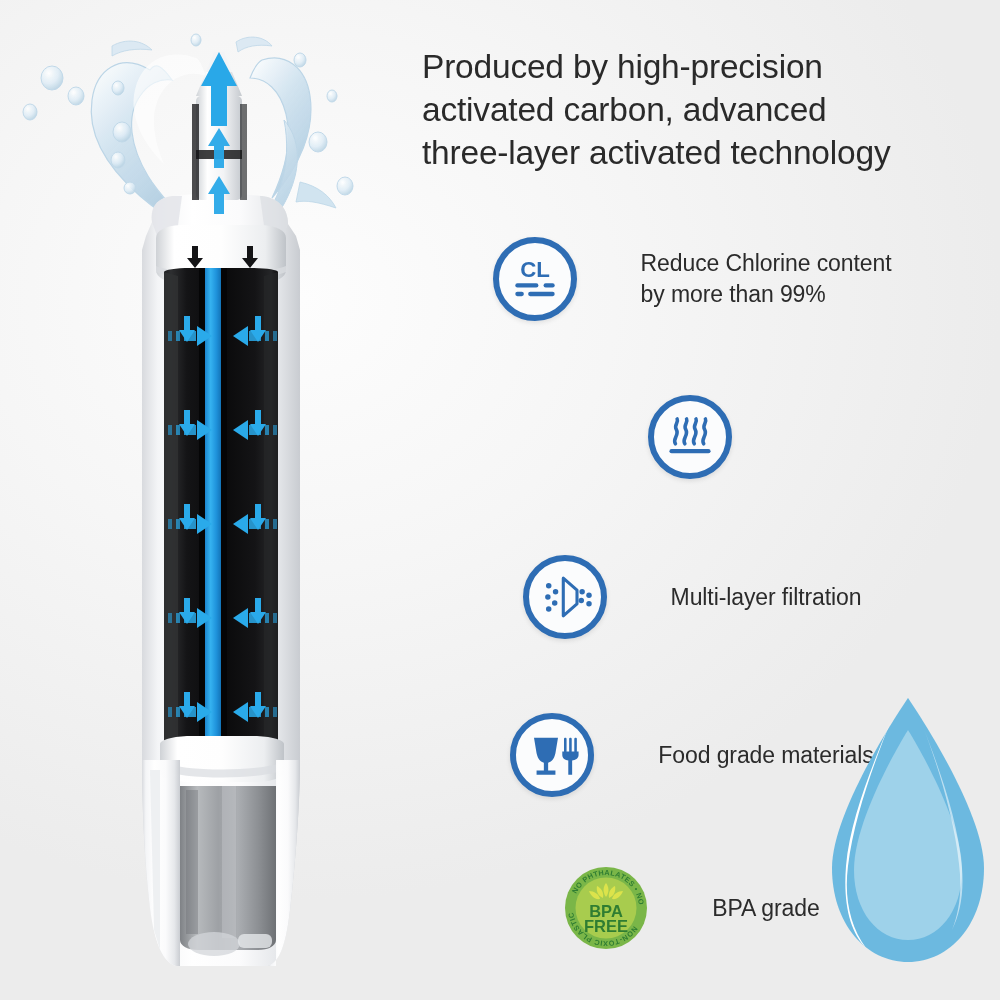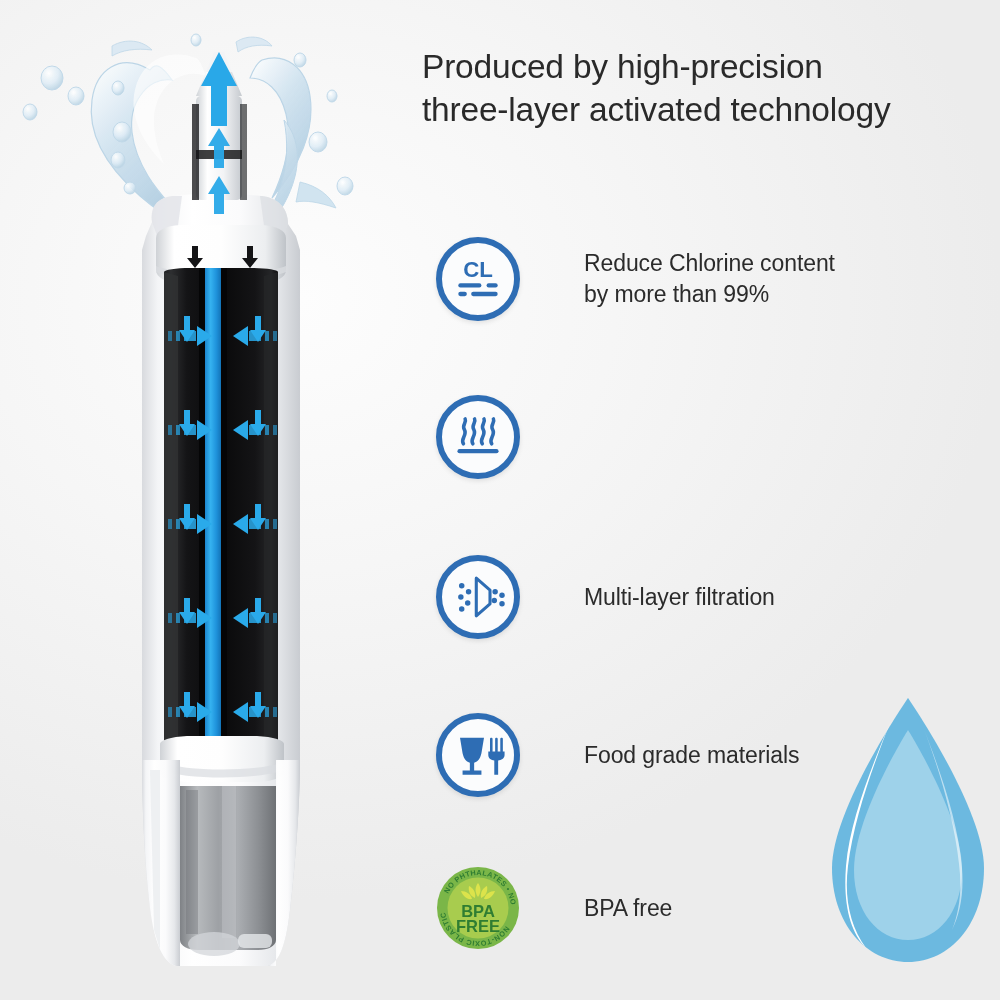--- a/index.html
+++ b/index.html
@@ -22,23 +22,23 @@
     position:absolute;left:410px;top:45px;width:575px;
     font-size:33.5px;line-height:43px;
     color:#2a2a2a;letter-spacing:-0.2px;
     font-weight:400;
     margin-left:12px;
   }
   #headline .hl{display:block;white-space:nowrap;}
 
   
   .feature{
-    position:absolute;left:432px;
+    position:absolute;left:420px;
     width:540px;height:92px;
-    display:flex;align-items:center;
+    display:flex;align-items:center;justify-content:center;
   }
   .f-icon{
     width:92px;height:92px;flex:0 0 92px;
     position:relative;
   }
   .badge{
     position:absolute;left:4px;top:4px;width:84px;height:84px;
     border-radius:50%;
     background:#fbfcfd;
     border:6px solid #2e6db4;
@@ -278,20 +278,21 @@
       <rect x="238" y="934" width="34" height="14" rx="6" fill="#e5e7ea" opacity=".8"></rect>
 
       <path d="M142 760 L180 760 L180 966 L176 966 C162 962 154 940 150 908 C144 858 142 800 142 760 Z" fill="url(#bodyWhite)" opacity=".98"></path>
       <path d="M276 760 L300 760 C300 800 296 860 290 910 C286 944 280 962 268 966 L276 966 Z" fill="url(#bodyWhite)" opacity=".98"></path>
       <path d="M150 770 L160 770 L160 950 L154 930 Z" fill="#eceef1" opacity=".9"></path>
     </svg>
   </div>
 
   <div id="headline">
     <span class="hl">Produced by high-precision</span>
+    <span class="hl">activated carbon, advanced</span>
     <span class="hl">three-layer activated technology</span>
   </div>
 
   <div class="feature" style="top:233px">
     <div class="f-icon">
       <div class="badge">
         <svg viewBox="0 0 84 84">
           <text x="42" y="40" text-anchor="middle" font-family="Liberation Sans, sans-serif" font-size="26" font-weight="bold" fill="#2e6db4">CL</text>
           <g fill="#2e6db4">
             <rect x="19" y="47" width="27" height="5" rx="2.5"></rect>
@@ -392,21 +393,21 @@
             <path d="M51 20 C47 22 44 26 45 32 C50 30 52 25 51 20 Z"></path>
             <path d="M25 25 C30 25 35 28 36 33 C31 34 27 30 25 25 Z"></path>
             <path d="M59 25 C54 25 49 28 48 33 C53 34 57 30 59 25 Z"></path>
           </g>
           <text x="42" y="51" text-anchor="middle" font-family="Liberation Sans, sans-serif" font-size="16.5" font-weight="bold" fill="#2f7d32">BPA</text>
           <text x="42" y="66" text-anchor="middle" font-family="Liberation Sans, sans-serif" font-size="16.5" font-weight="bold" fill="#2f7d32">FREE</text>
         </svg>
       </div>
     </div>
     <div class="f-label">
-      <span>BPA  free</span>
+      <span>BPA  grade</span>
     </div>
   </div>
 
   <div id="waterdrop">
     <svg viewBox="0 0 165 280" width="165" height="280">
       <path d="M82 8 C82 8 158 118 158 178 C158 234 124 272 82 272 C40 272 6 234 6 178 C6 118 82 8 82 8 Z" fill="#6cb9e0"></path>
       <path d="M82 40 C82 40 136 126 136 180 C136 222 112 250 82 250 C52 250 28 222 28 180 C28 126 82 40 82 40 Z" fill="#9ed2ea"></path>
       <path d="M66 28 C52 62 24 126 20 176 C17 214 24 242 40 258 C24 236 18 208 22 176 C28 126 50 68 66 28 Z" fill="#ffffff"></path>
       <path d="M96 34 C110 70 132 128 136 178 C138 204 134 224 126 240 C134 220 136 198 133 174
                C128 126 110 70 96 34 Z" fill="#ffffff" opacity=".55"></path>

